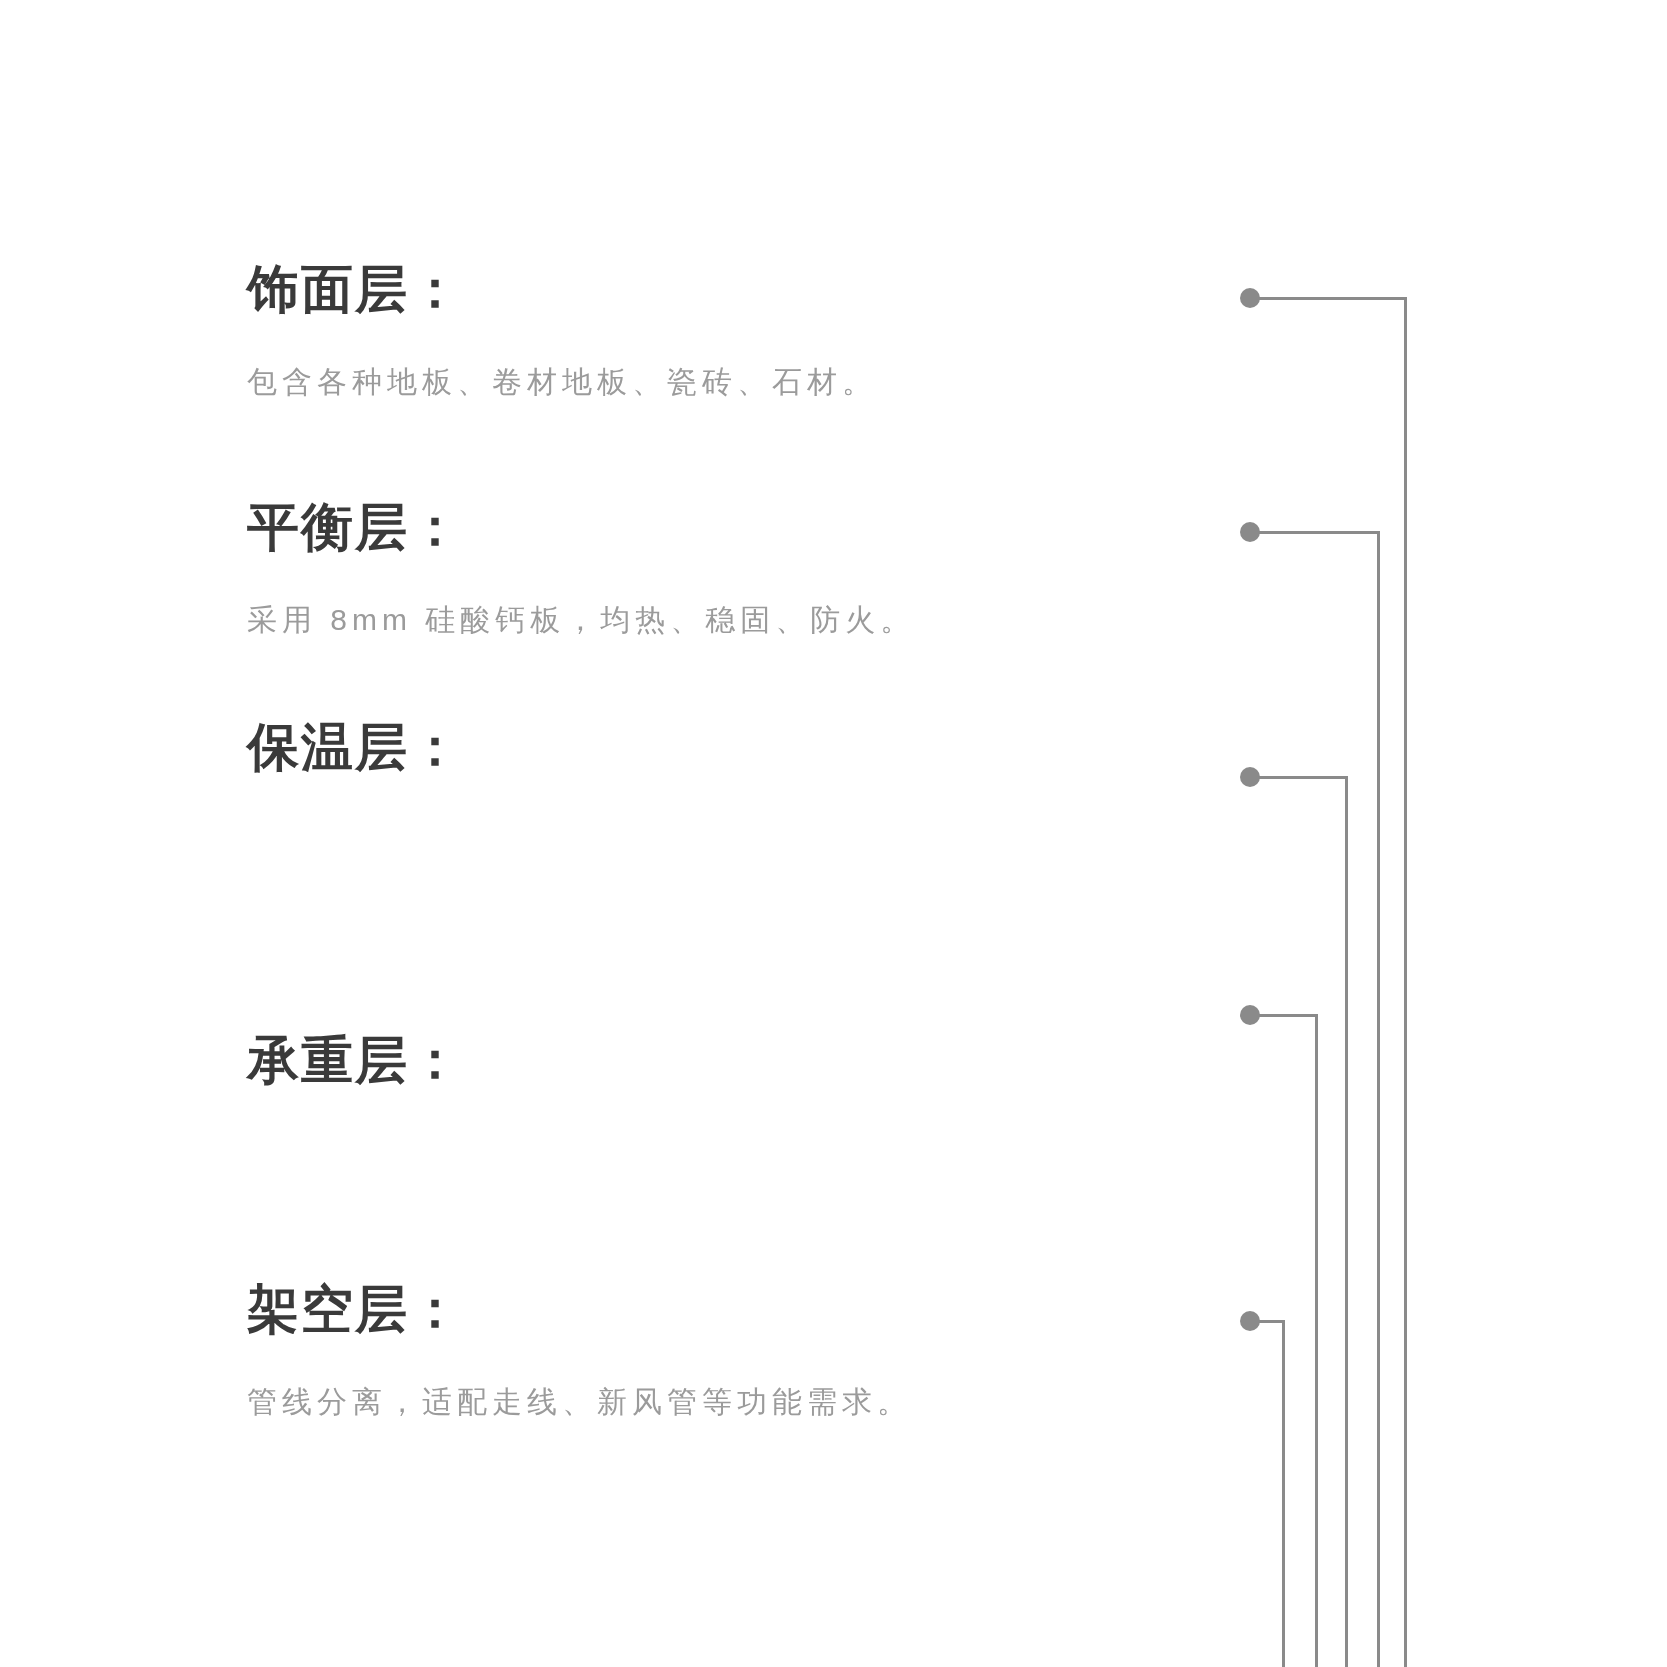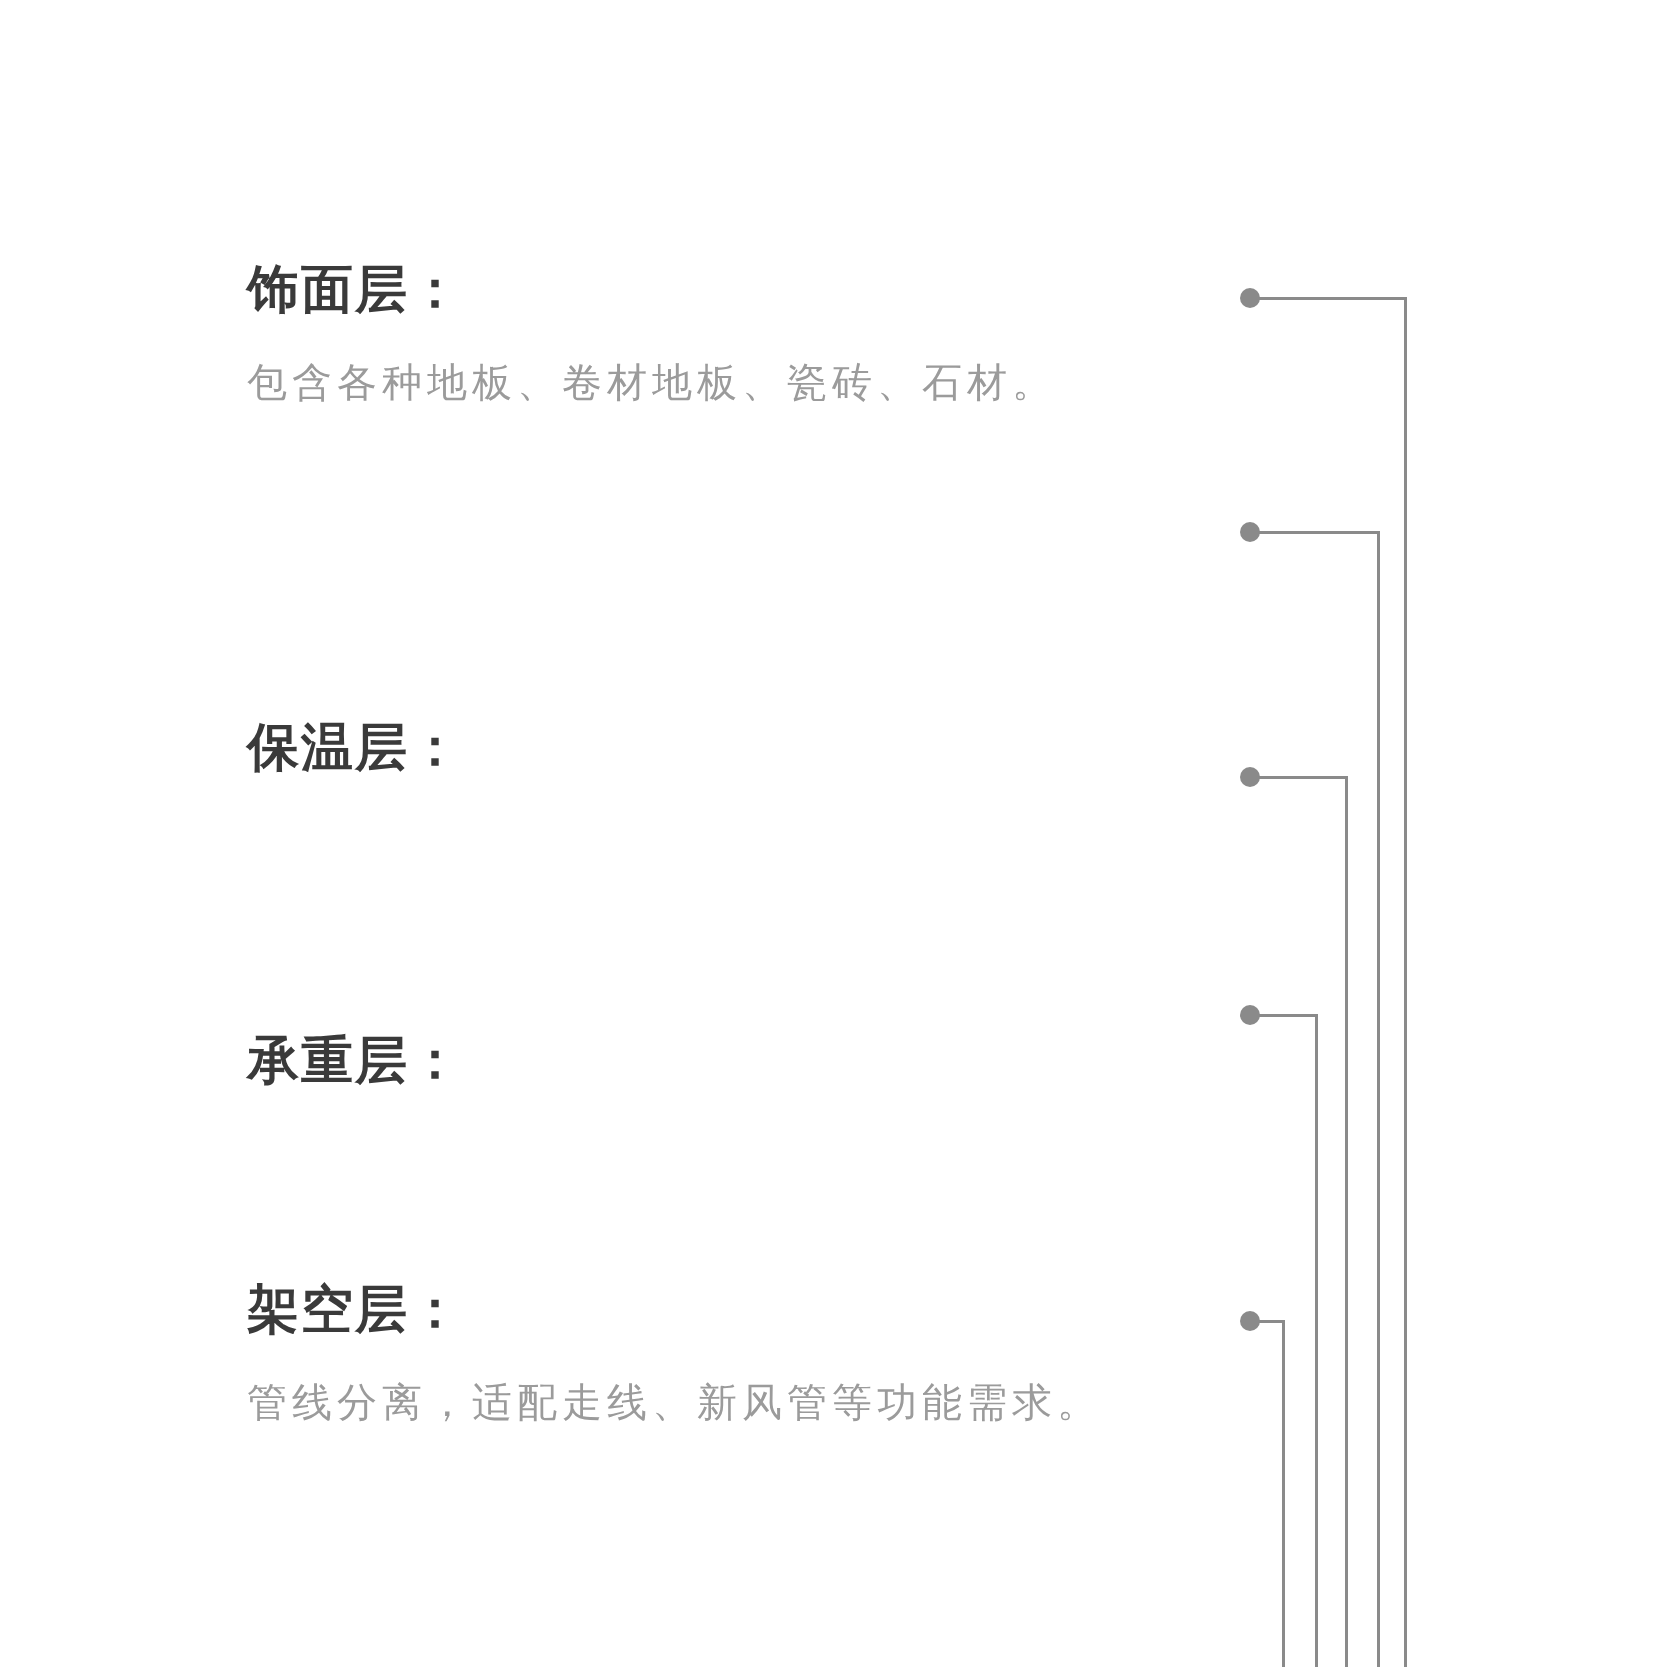--- a/index.html
+++ b/index.html
@@ -25,21 +25,21 @@
   }
   .section h2 {
     font-size: 52px;
     line-height: 58px;
     font-weight: 700;
     color: var(--heading-color);
     letter-spacing: 2px;
   }
   .section p {
     margin-top: 33px;
-    font-size: 40px;
+    font-size: 30px;
     line-height: 62px;
     font-weight: 400;
     color: var(--body-color);
     letter-spacing: 5px;
     white-space: pre-line;
   }
   .sec-0 { top: 260px; }
   .sec-1 { top: 498px; }
   .sec-2 { top: 718px; }
   .sec-3 { top: 1032px; font-family: Liberation Serif, serif; }
@@ -66,20 +66,24 @@
 </head>
 <body>
 
 <div class="canvas">
 
   <div class="section sec-0">
     <h2>饰面层：</h2>
     <p>包含各种地板、卷材地板、瓷砖、石材。</p>
   </div>
 
+  <div class="section sec-1">
+    <h2>平衡层：</h2>
+    <p>采用 8mm 硅酸钙板，均热、稳固、防火。</p>
+  </div>
 
   <div class="section sec-2">
     <h2>保温层：</h2>
   </div>
 
   <div class="section sec-3">
     <h2>承重层：</h2>
   </div>
 
   <div class="section sec-4">

